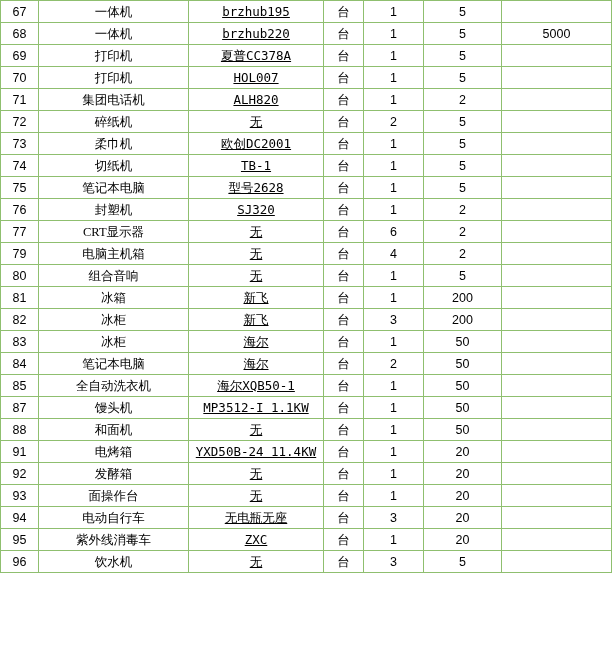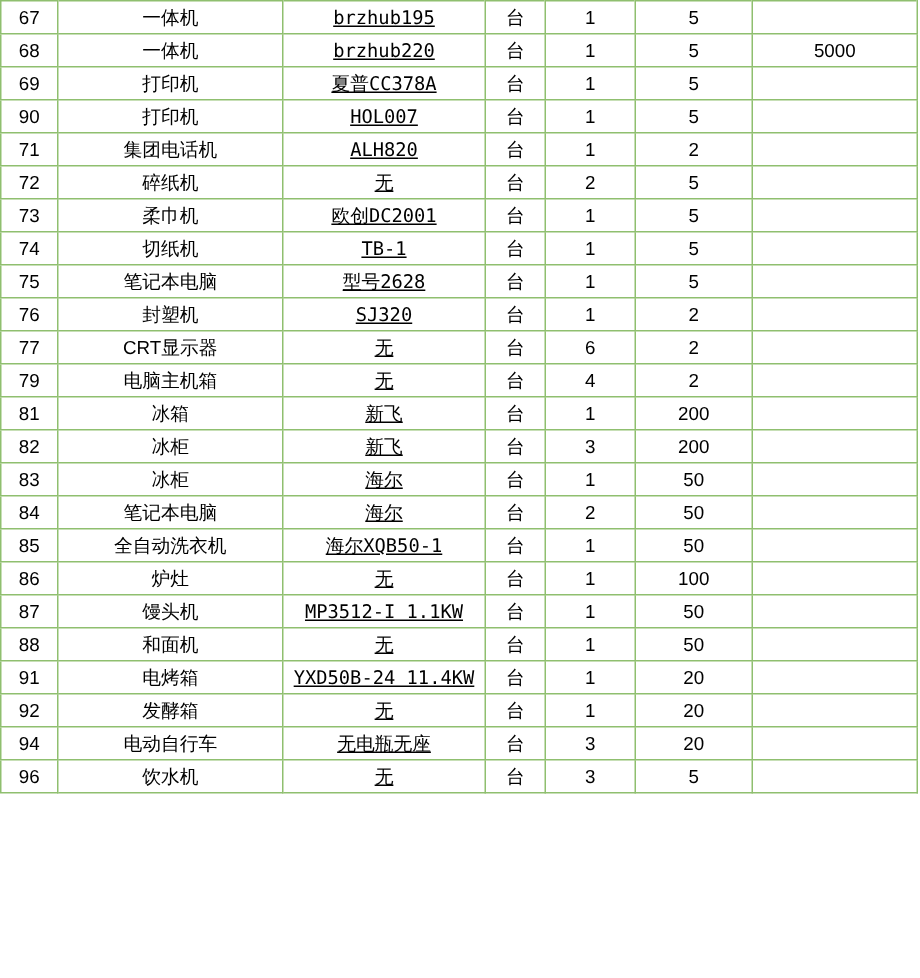--- a/index.html
+++ b/index.html
@@ -44,21 +44,21 @@
   
   col.c-idx   { width: 38px; }
   col.c-name  { width: 150px; }
   col.c-model { width: 135px; }
   col.c-unit  { width: 40px; }
   col.c-qty   { width: 60px; }
   col.c-price { width: 78px; }
   col.c-amt   { width: 110px; }
 
   td.idx   { font-family: "Liberation Sans", sans-serif; font-size: 12.5px; }
-  td.name  { font-family: Liberation Sans, sans-serif; font-size: 12.5px; letter-spacing: 0px; }
+  td.name  { font-family: Liberation Serif, serif; font-size: 12.5px; letter-spacing: 0px; }
   td.model { font-family: "DejaVu Sans Mono", monospace; font-size: 12px; text-decoration: underline; }
   td.unit  { font-family: "DejaVu Sans", sans-serif; font-size: 12.5px; }
   td.qty, td.price, td.amt { font-family: "Liberation Sans", sans-serif; font-size: 12.5px; }
   td.amt   { text-align: center; }
   td.empty { }
 </style>
 </head>
 <body>
 
 <div class="sheet">
@@ -94,21 +94,21 @@
         <tr>
           <td class="idx">69</td>
           <td class="name">打印机</td>
           <td class="model">夏普CC378A</td>
           <td class="unit">台</td>
           <td class="qty">1</td>
           <td class="price">5</td>
           <td class="amt empty"></td>
         </tr>
         <tr>
-          <td class="idx">90</td>
+          <td class="idx">70</td>
           <td class="name">打印机</td>
           <td class="model">HOL007</td>
           <td class="unit">台</td>
           <td class="qty">1</td>
           <td class="price">5</td>
           <td class="amt empty"></td>
         </tr>
         <tr>
           <td class="idx">71</td>
           <td class="name">集团电话机</td>
@@ -175,20 +175,29 @@
         <tr>
           <td class="idx">79</td>
           <td class="name">电脑主机箱</td>
           <td class="model">无</td>
           <td class="unit">台</td>
           <td class="qty">4</td>
           <td class="price">2</td>
           <td class="amt empty"></td>
         </tr>
         <tr>
+          <td class="idx">80</td>
+          <td class="name">组合音响</td>
+          <td class="model">无</td>
+          <td class="unit">台</td>
+          <td class="qty">1</td>
+          <td class="price">5</td>
+          <td class="amt empty"></td>
+        </tr>
+        <tr>
           <td class="idx">81</td>
           <td class="name">冰箱</td>
           <td class="model">新飞</td>
           <td class="unit">台</td>
           <td class="qty">1</td>
           <td class="price">200</td>
           <td class="amt empty"></td>
         </tr>
         <tr>
           <td class="idx">82</td>
@@ -220,29 +229,20 @@
         <tr>
           <td class="idx">85</td>
           <td class="name">全自动洗衣机</td>
           <td class="model">海尔XQB50-1</td>
           <td class="unit">台</td>
           <td class="qty">1</td>
           <td class="price">50</td>
           <td class="amt empty"></td>
         </tr>
         <tr>
-          <td class="idx">86</td>
-          <td class="name">炉灶</td>
-          <td class="model">无</td>
-          <td class="unit">台</td>
-          <td class="qty">1</td>
-          <td class="price">100</td>
-          <td class="amt empty"></td>
-        </tr>
-        <tr>
           <td class="idx">87</td>
           <td class="name">馒头机</td>
           <td class="model">MP3512-I 1.1KW</td>
           <td class="unit">台</td>
           <td class="qty">1</td>
           <td class="price">50</td>
           <td class="amt empty"></td>
         </tr>
         <tr>
           <td class="idx">88</td>
@@ -265,25 +265,43 @@
         <tr>
           <td class="idx">92</td>
           <td class="name">发酵箱</td>
           <td class="model">无</td>
           <td class="unit">台</td>
           <td class="qty">1</td>
           <td class="price">20</td>
           <td class="amt empty"></td>
         </tr>
         <tr>
+          <td class="idx">93</td>
+          <td class="name">面操作台</td>
+          <td class="model">无</td>
+          <td class="unit">台</td>
+          <td class="qty">1</td>
+          <td class="price">20</td>
+          <td class="amt empty"></td>
+        </tr>
+        <tr>
           <td class="idx">94</td>
           <td class="name">电动自行车</td>
           <td class="model">无电瓶无座</td>
           <td class="unit">台</td>
           <td class="qty">3</td>
+          <td class="price">20</td>
+          <td class="amt empty"></td>
+        </tr>
+        <tr>
+          <td class="idx">95</td>
+          <td class="name">紫外线消毒车</td>
+          <td class="model">ZXC</td>
+          <td class="unit">台</td>
+          <td class="qty">1</td>
           <td class="price">20</td>
           <td class="amt empty"></td>
         </tr>
         <tr>
           <td class="idx">96</td>
           <td class="name">饮水机</td>
           <td class="model">无</td>
           <td class="unit">台</td>
           <td class="qty">3</td>
           <td class="price">5</td>

